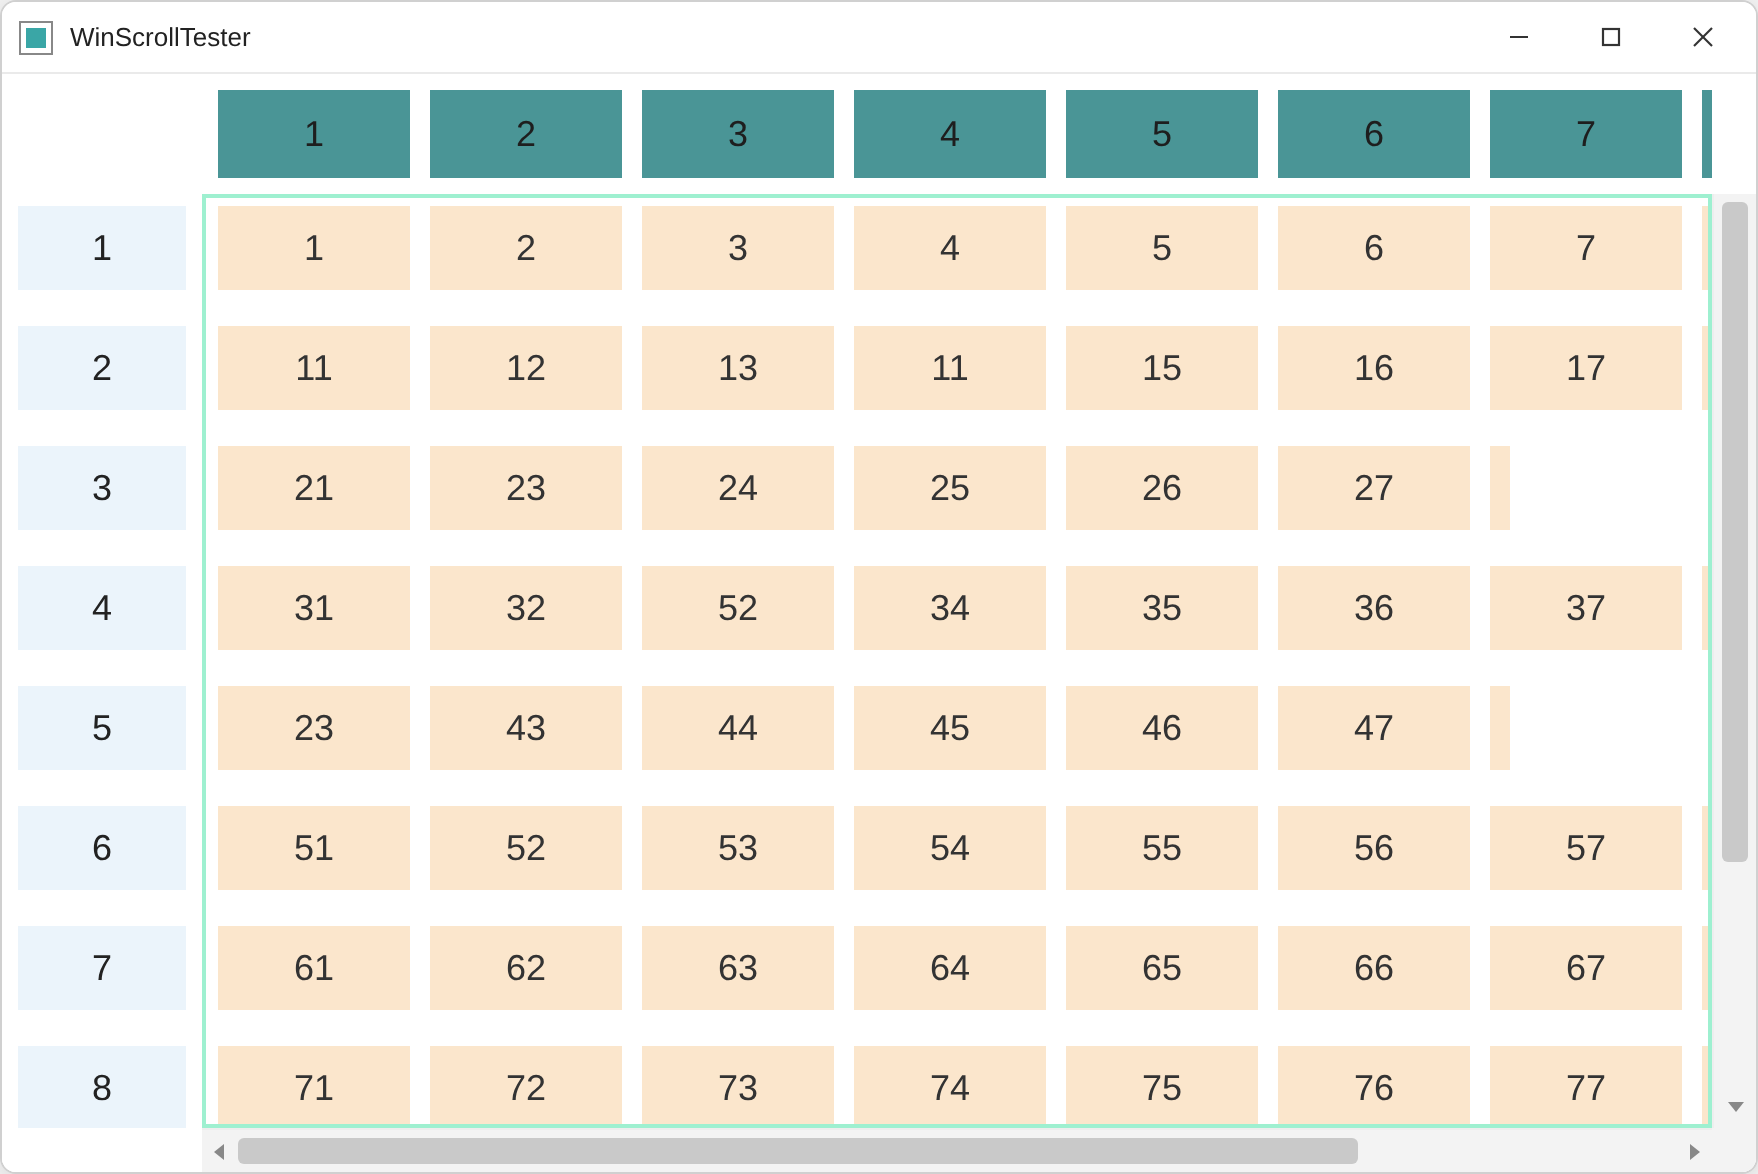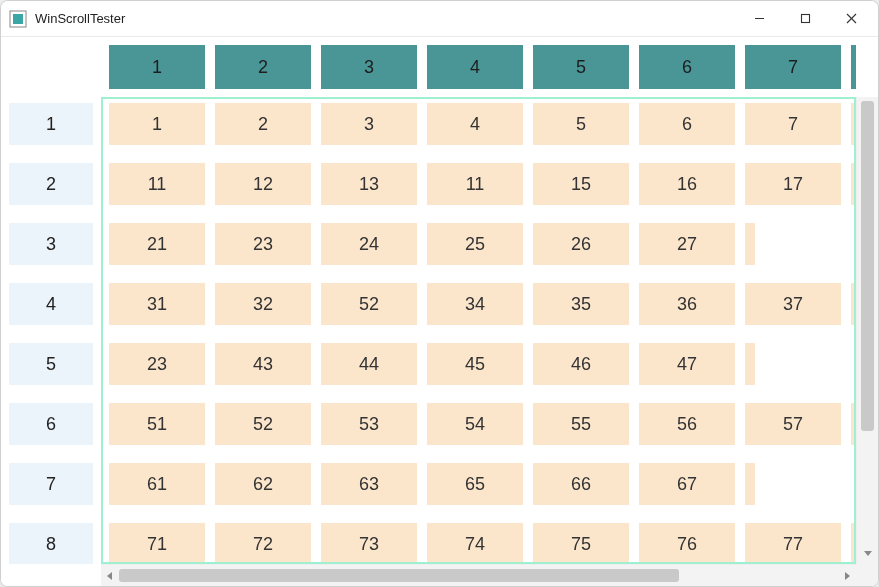--- a/index.html
+++ b/index.html
@@ -260,20 +260,21 @@
             <div class="cell">54</div>
             <div class="cell">55</div>
             <div class="cell">56</div>
             <div class="cell">57</div>
             <div class="cell partial"></div>
           </div>
           <div class="grid-row">
             <div class="cell">61</div>
             <div class="cell">62</div>
             <div class="cell">63</div>
+            <div class="cell">64</div>
             <div class="cell">65</div>
             <div class="cell">66</div>
             <div class="cell">67</div>
             <div class="cell partial"></div>
           </div>
           <div class="grid-row">
             <div class="cell">71</div>
             <div class="cell">72</div>
             <div class="cell">73</div>
             <div class="cell">74</div>

